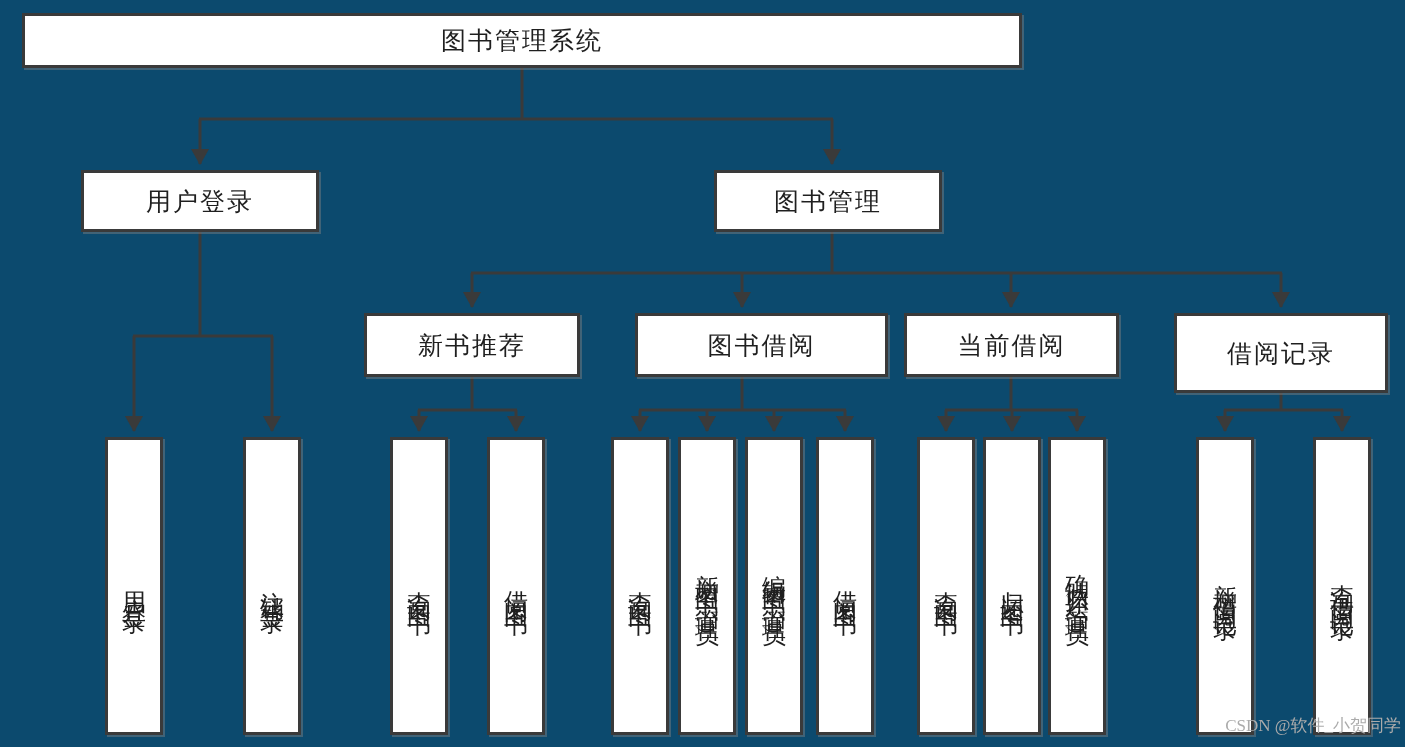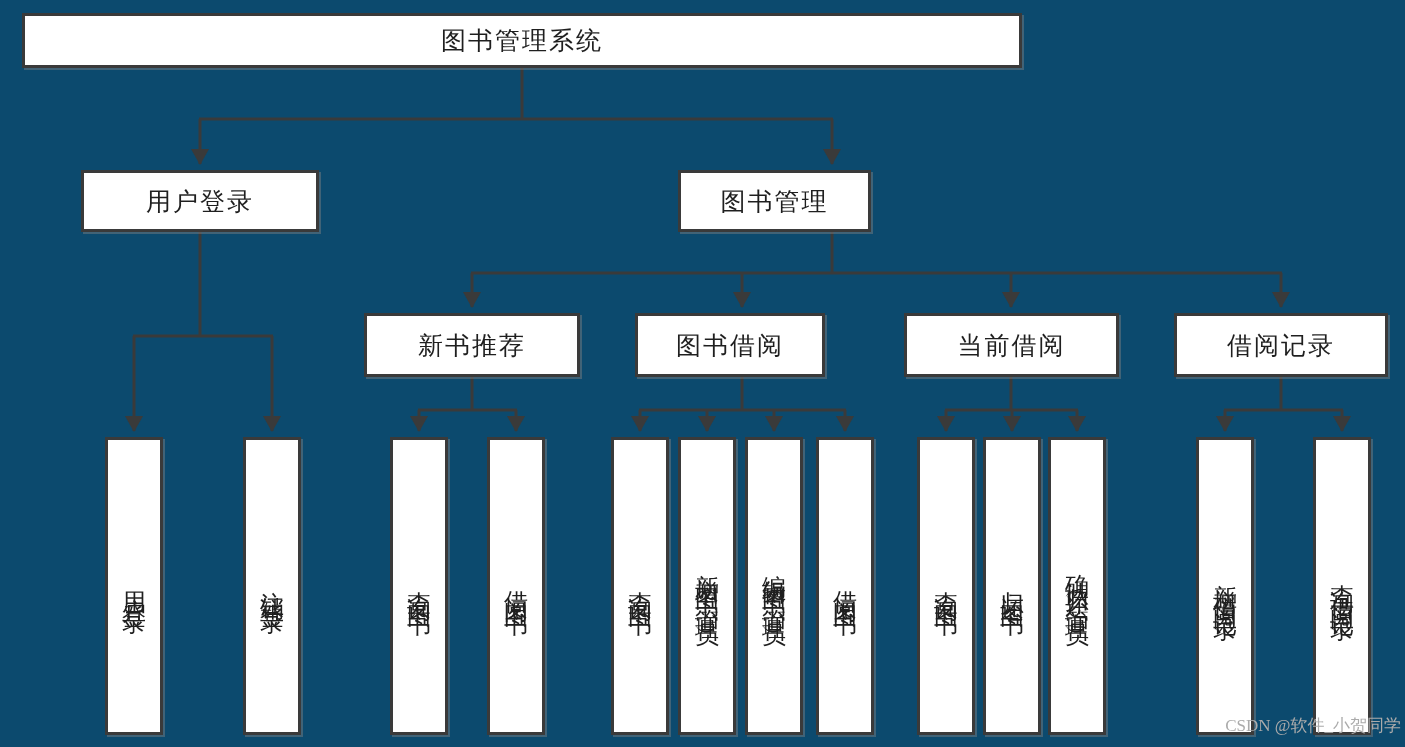--- a/index.html
+++ b/index.html
@@ -42,25 +42,25 @@
     writing-mode: vertical-rl;
     text-orientation: mixed;
     font-size: 24px;
     letter-spacing: 7px;
     line-height: 1;
     white-space: nowrap;
   }
   
   .n-root   { left: 22px;   top: 13px;  width: 1000px; height: 55px; }
   .n-login  { left: 81px;   top: 170px; width: 238px;  height: 62px; }
-  .n-mgmt   { left: 678px;  top: 170px; width: 193px;  height: 62px; text-align: right; }
+  .n-mgmt   { left: 714px;  top: 170px; width: 228px;  height: 62px; text-align: right; }
   .n-g1     { left: 364px;  top: 313px; width: 216px;  height: 64px; justify-content: center; }
-  .n-g2     { left: 635px;  top: 313px; width: 190px;  height: 64px; }
+  .n-g2     { left: 635px;  top: 313px; width: 253px;  height: 64px; }
   .n-g3     { left: 904px;  top: 313px; width: 215px;  height: 64px; text-align: center; }
-  .n-g4     { left: 1174px; top: 313px; width: 214px;  height: 64px; }
+  .n-g4     { left: 1174px; top: 313px; width: 214px;  height: 80px; }
   .leaf     { top: 437px; width: 58px; height: 298px; }
   .n-l1  { left: 105px; }
   .n-l2  { left: 243px; }
   .n-l3  { left: 390px; }
   .n-l4  { left: 487px; }
   .n-l5  { left: 611px; }
   .n-l6  { left: 678px; }
   .n-l7  { left: 745px; }
   .n-l8  { left: 816px; }
   .n-l9  { left: 917px; }

